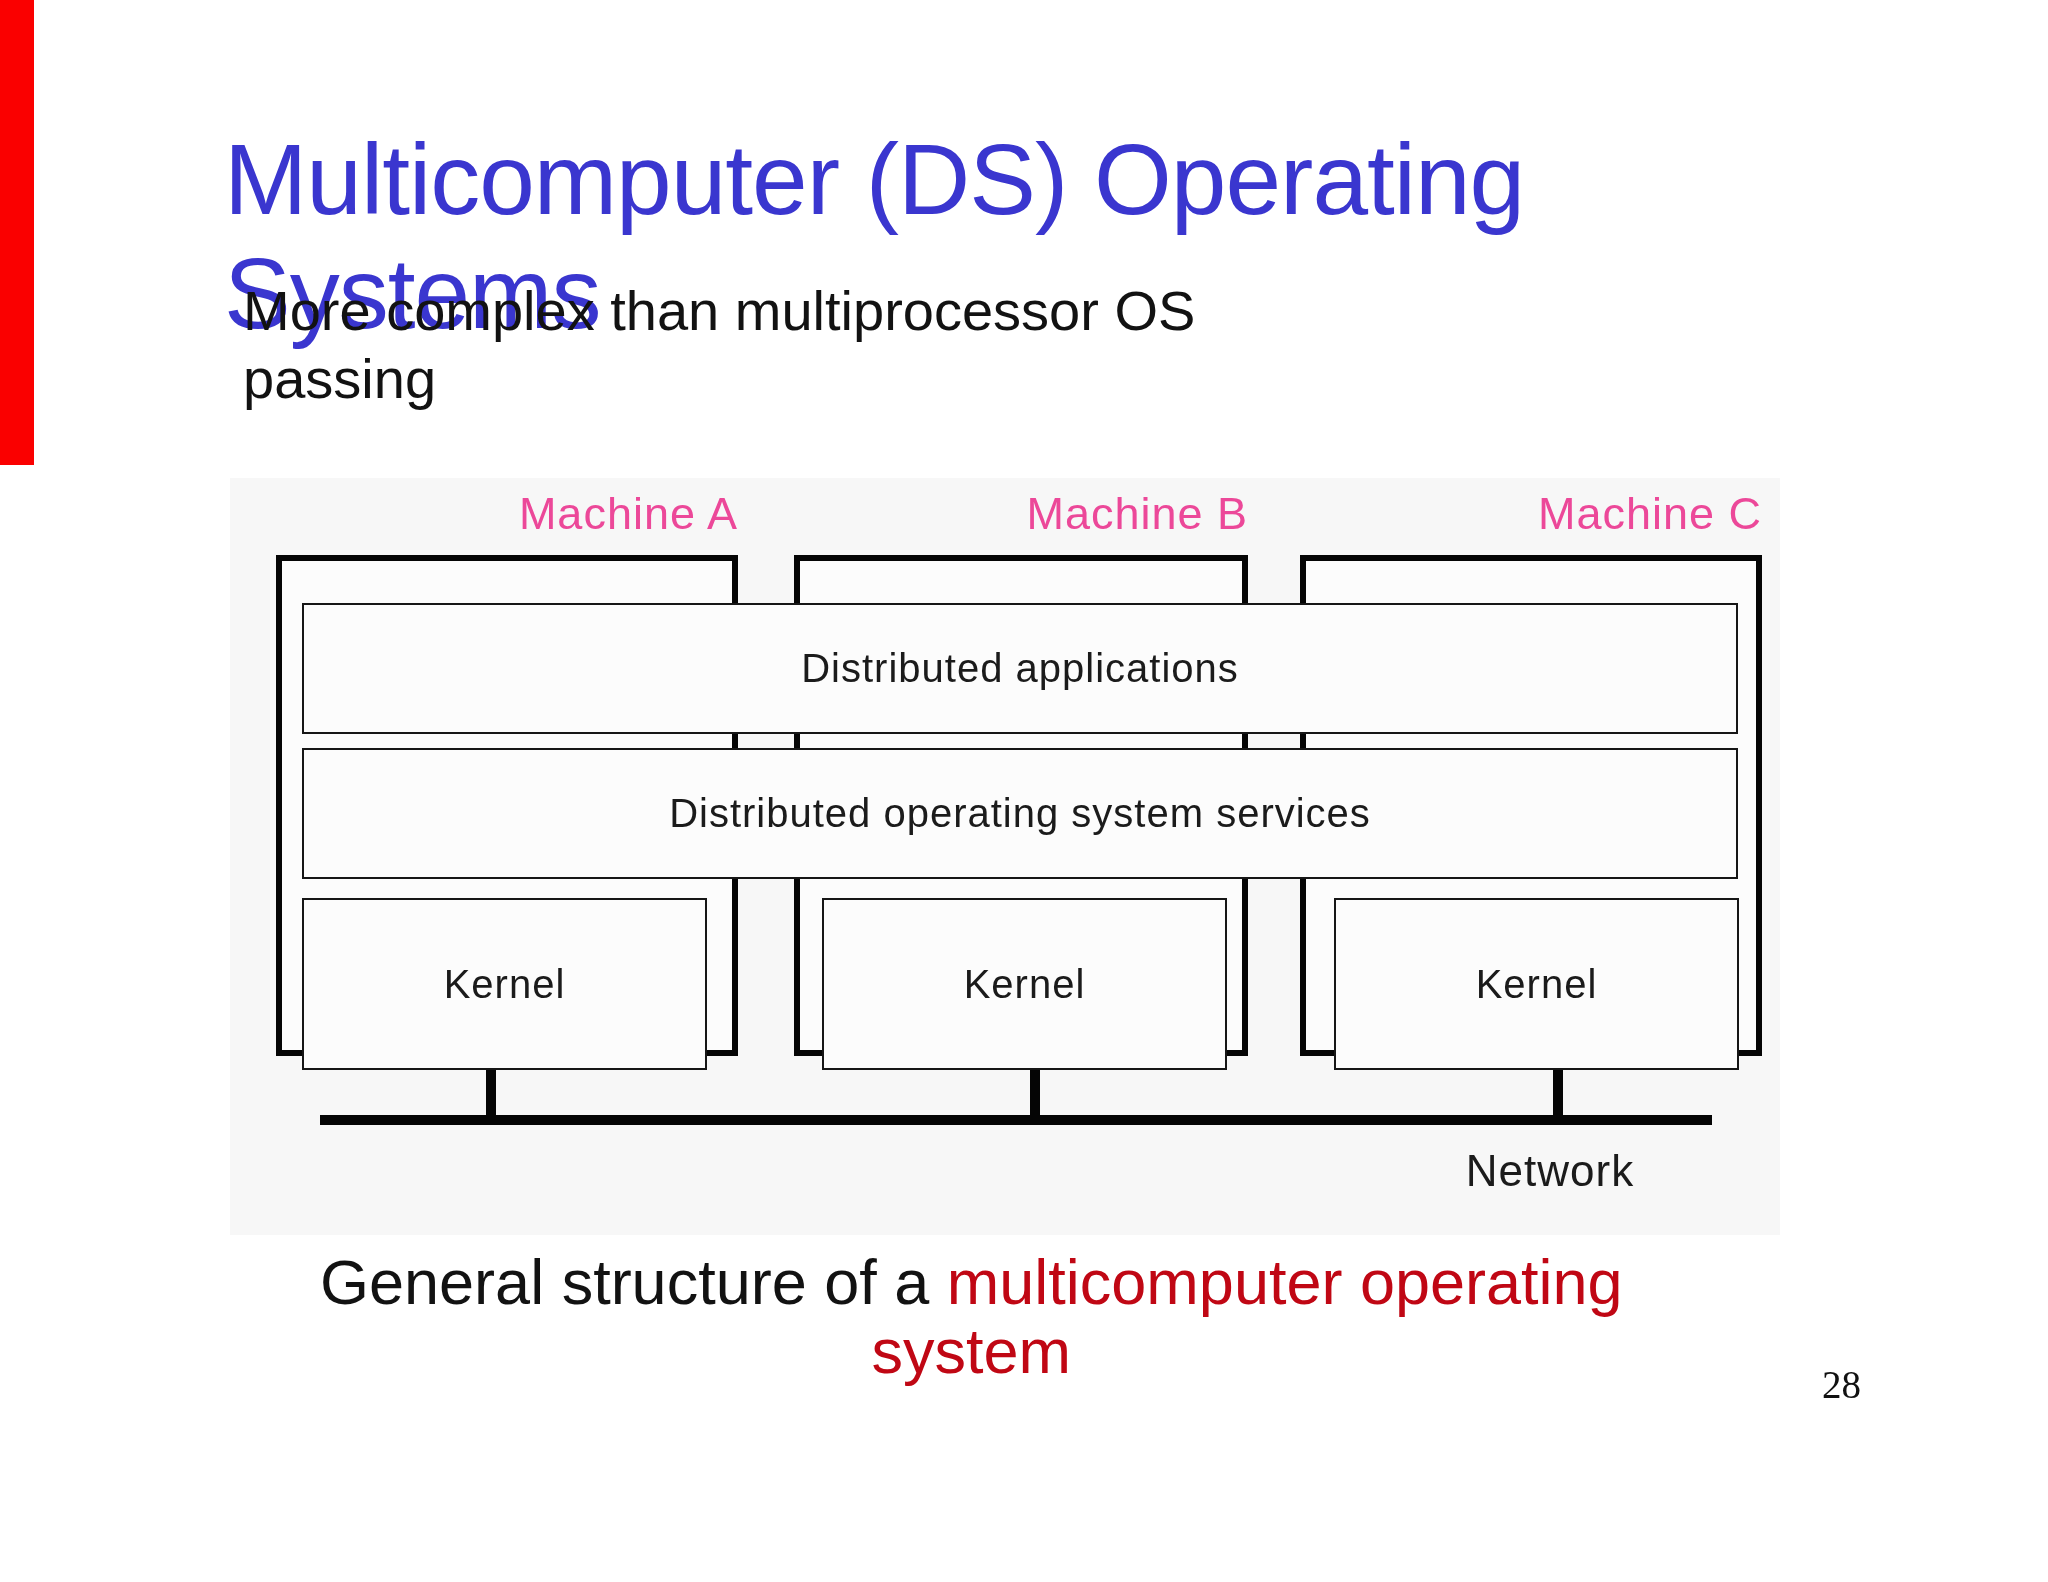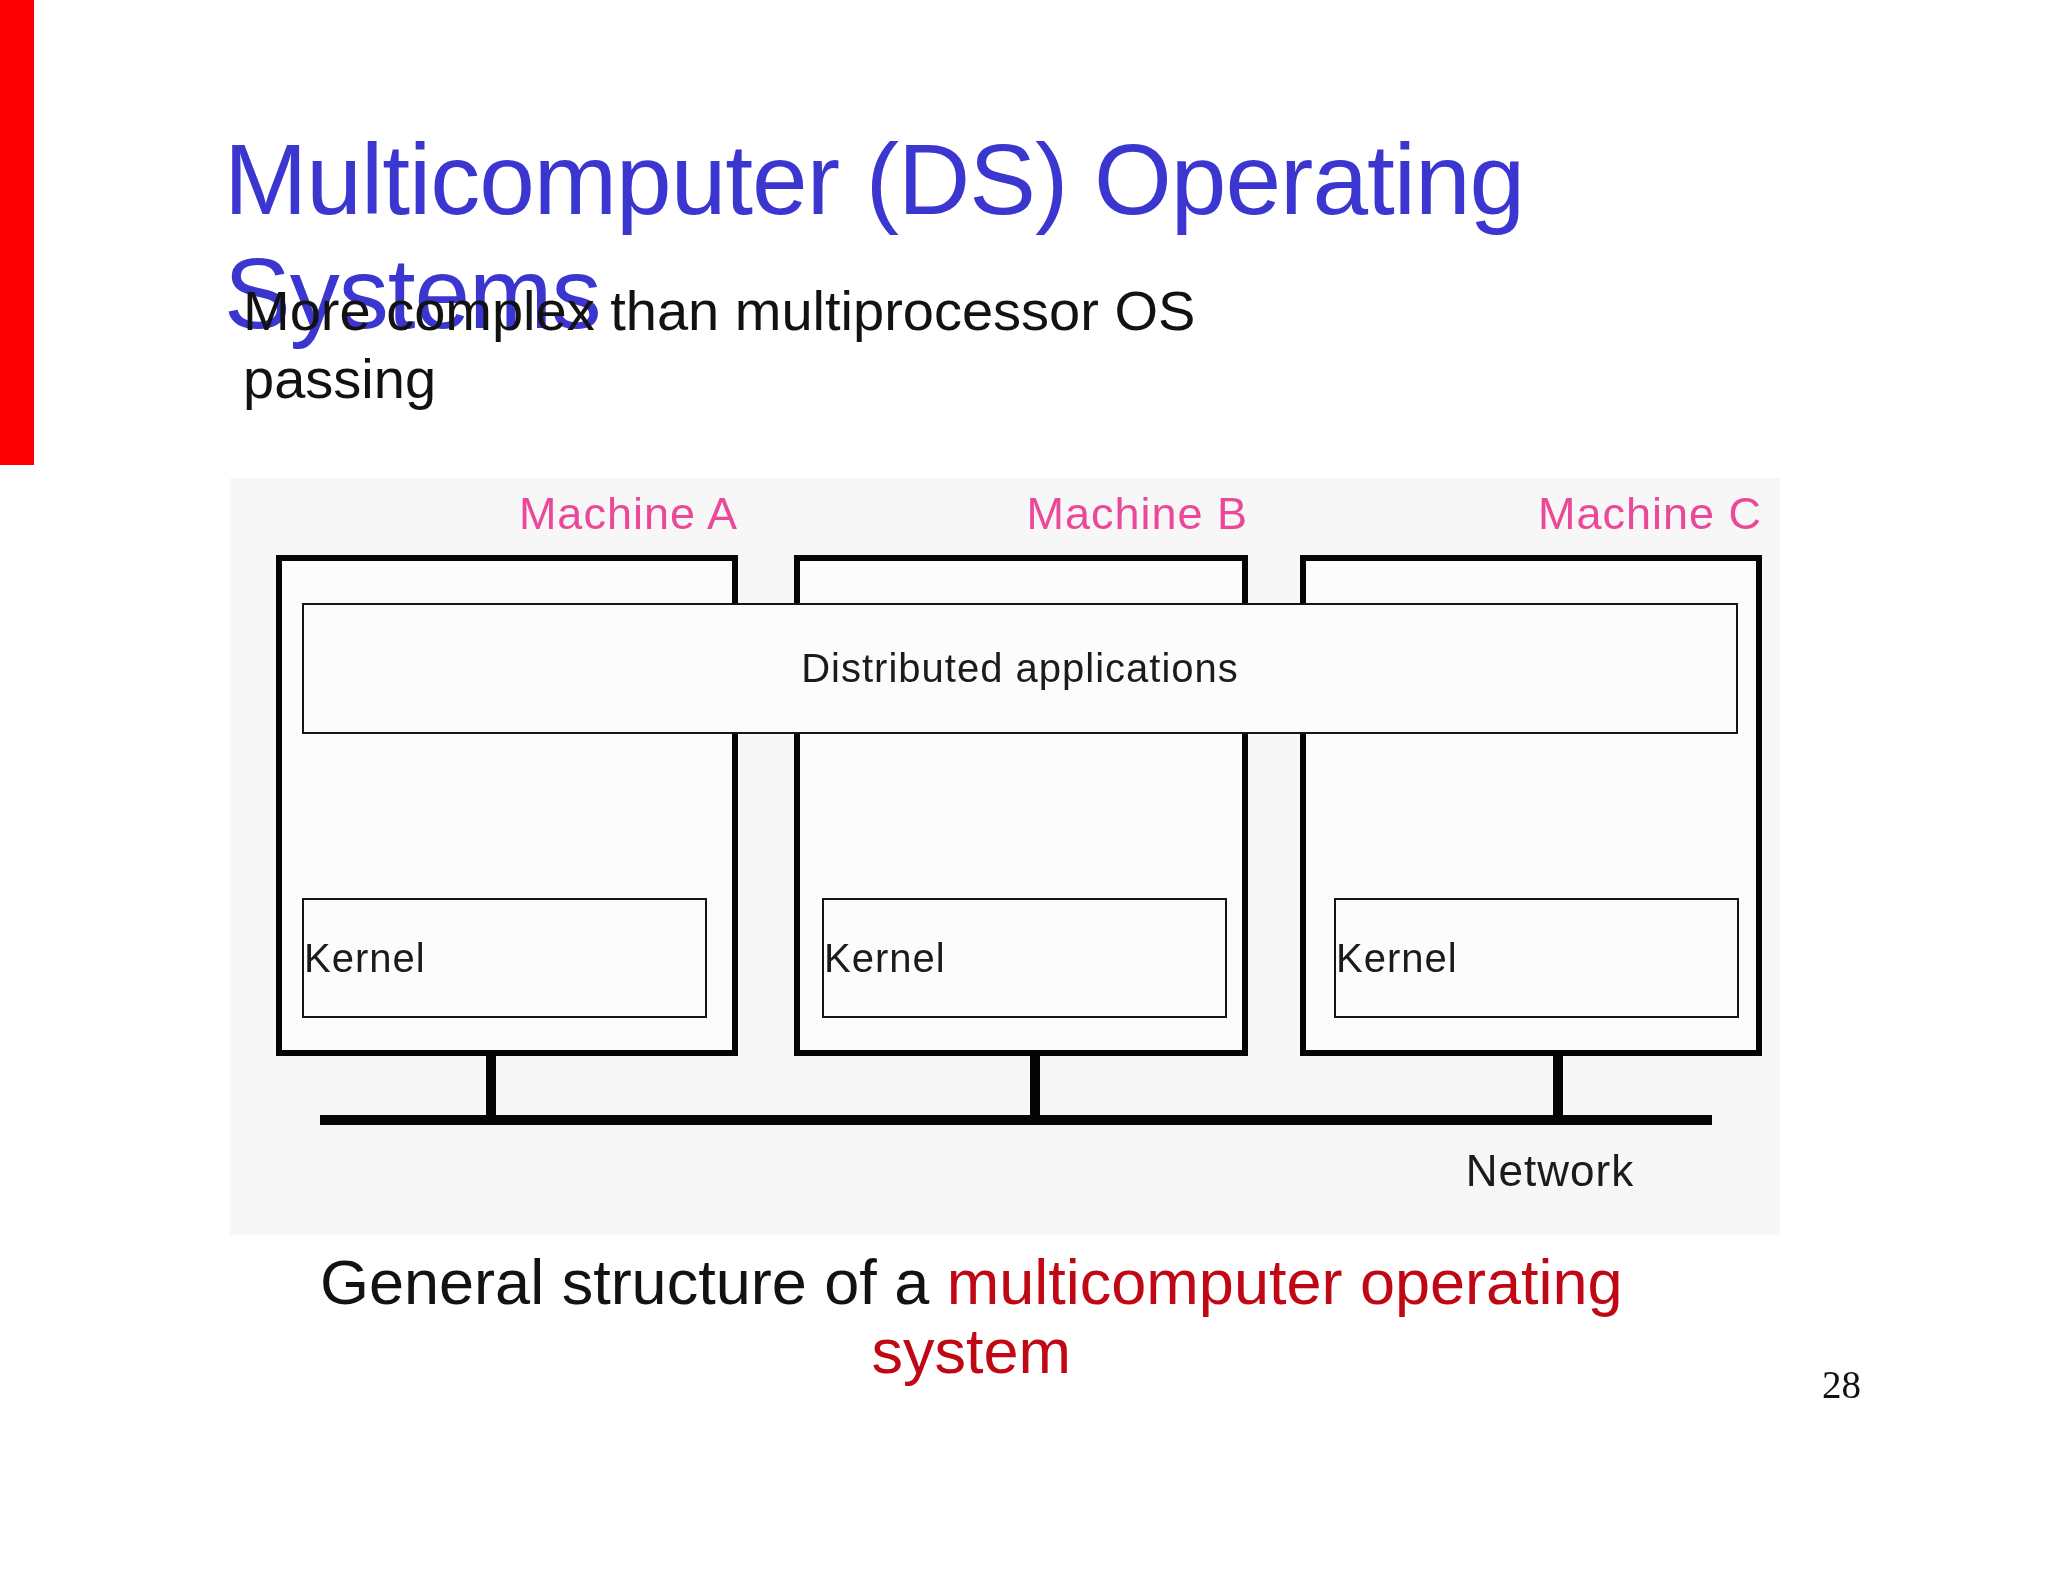--- a/index.html
+++ b/index.html
@@ -26,23 +26,23 @@
     position:absolute;top:555px;height:501px;z-index:1;box-sizing:border-box;
     border:6px solid #050505;background:#fcfcfc;
   }
   .band{
     position:absolute;left:302px;width:1436px;height:131px;z-index:2;box-sizing:border-box;
     border:2px solid #161616;background:#fcfcfc;
     display:flex;align-items:center;justify-content:center;
     font-size:40px;color:#1b1b1b;letter-spacing:1px;
   }
   .kernel-box{
-    position:absolute;top:898px;width:405px;height:120px;z-index:2;box-sizing:border-box;
+    position:absolute;top:898px;width:405px;height:172px;z-index:2;box-sizing:border-box;
     border:2px solid #161616;background:#fcfcfc;
-    display:flex;align-items:center;
+    display:flex;align-items:center;justify-content:center;
     font-size:40px;color:#1b1b1b;letter-spacing:1px;
   }
   .stub{position:absolute;top:1053px;width:10px;height:64px;background:#050505;z-index:1;}
   .network-line{position:absolute;left:320px;top:1115px;width:1392px;height:10px;background:#050505;z-index:1;}
   .network-label{
     position:absolute;left:1440px;top:1146px;width:220px;z-index:2;
     font-size:44px;color:#1b1b1b;letter-spacing:1px;text-align:center;
   }
   .caption{
     position:absolute;left:320px;top:1248px;z-index:3;
@@ -76,20 +76,23 @@
   <div class="machine-label" style="left:794px;width:454px;">Machine B</div>
   <div class="machine-label" style="left:1300px;width:462px;">Machine C</div>
 
   <div class="machine-box" style="left:276px;width:462px;"></div>
   <div class="machine-box" style="left:794px;width:454px;"></div>
   <div class="machine-box" style="left:1300px;width:462px;"></div>
 
   <div class="band" style="top:603px;">
     <span>Distributed applications</span>
   </div>
+  <div class="band" style="top:748px;">
+    <span>Distributed operating system services</span>
+  </div>
 
   <div class="kernel-box" style="left:302px;">
     <span>Kernel</span>
   </div>
   <div class="kernel-box" style="left:822px;">
     <span>Kernel</span>
   </div>
   <div class="kernel-box" style="left:1334px;">
     <span>Kernel</span>
   </div>

